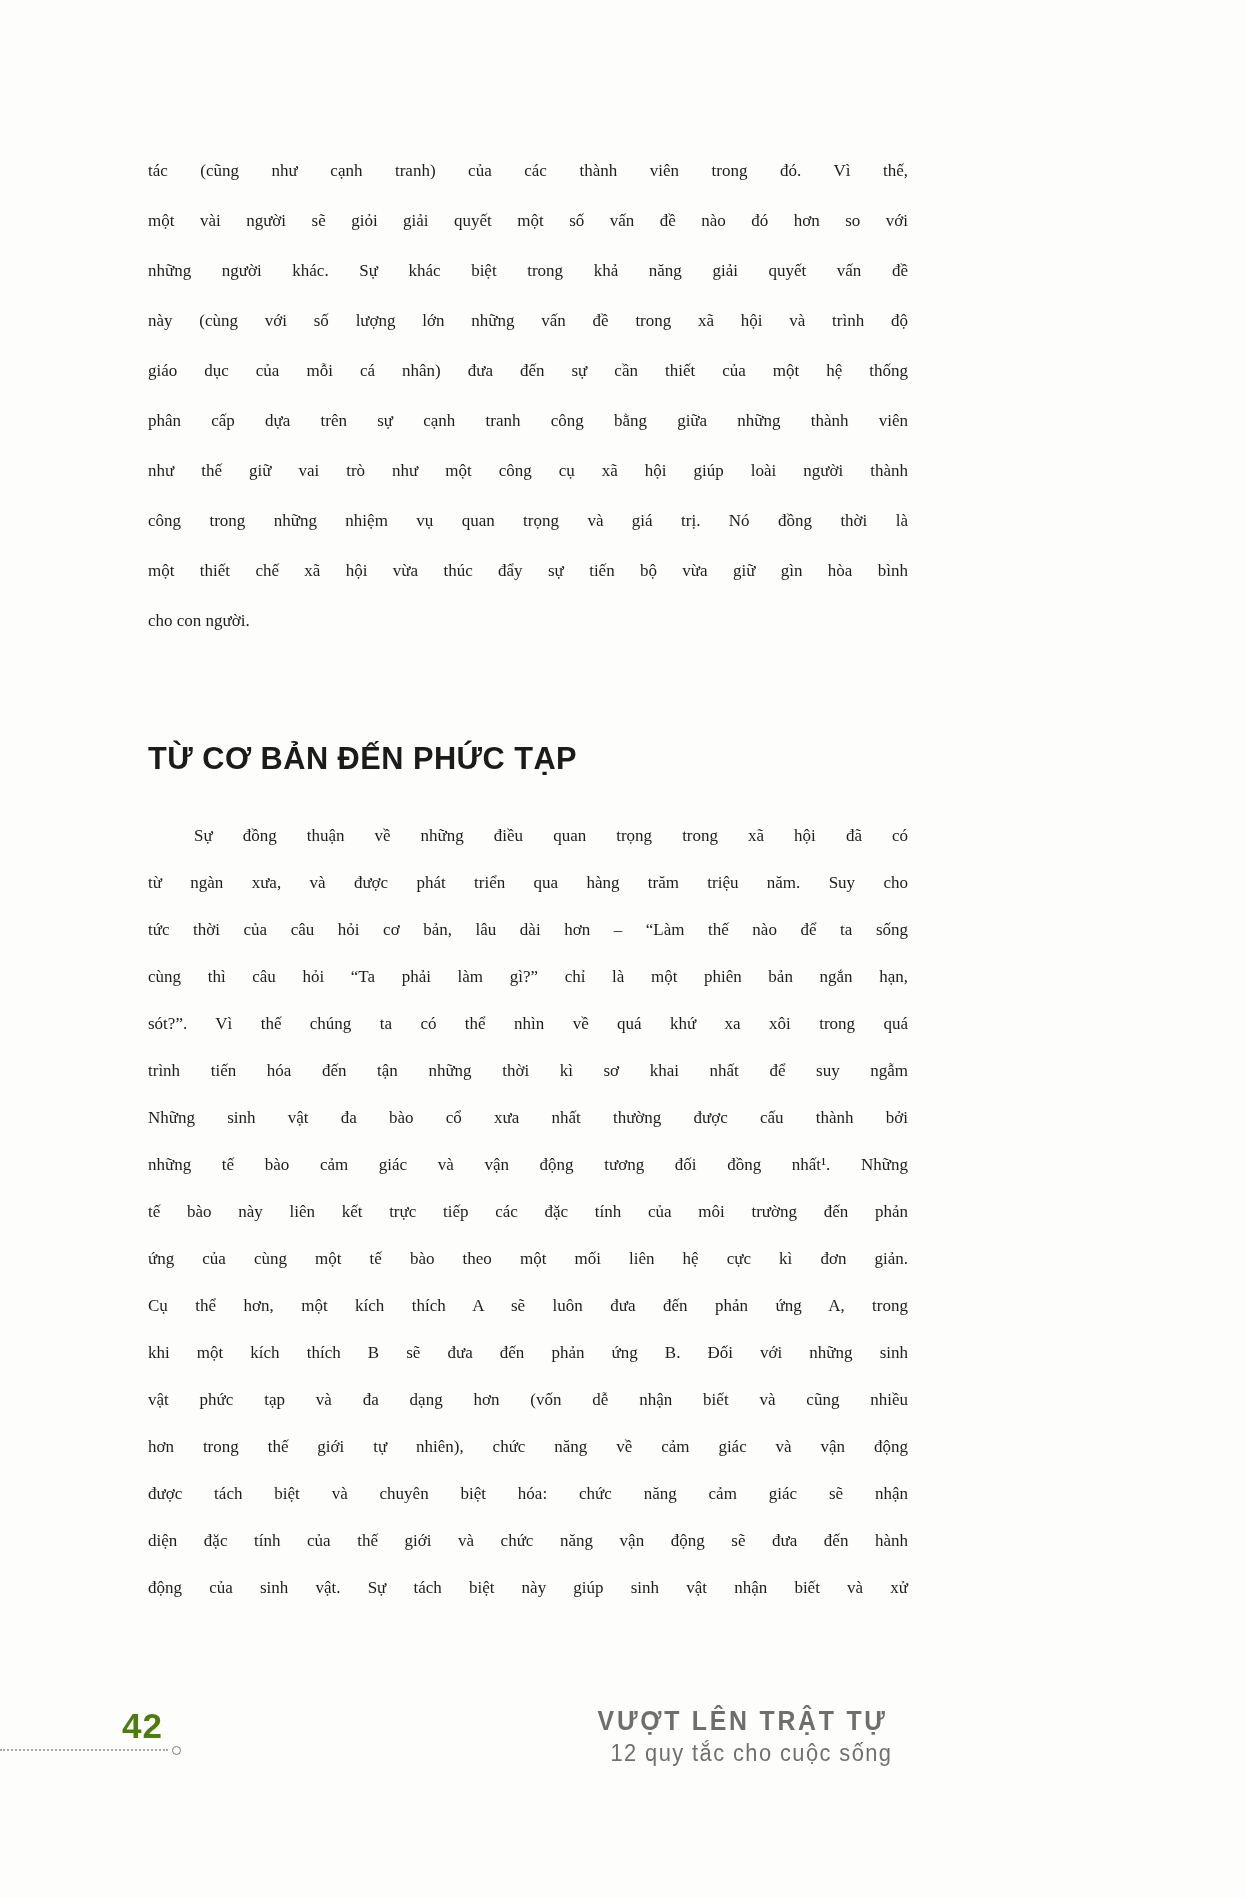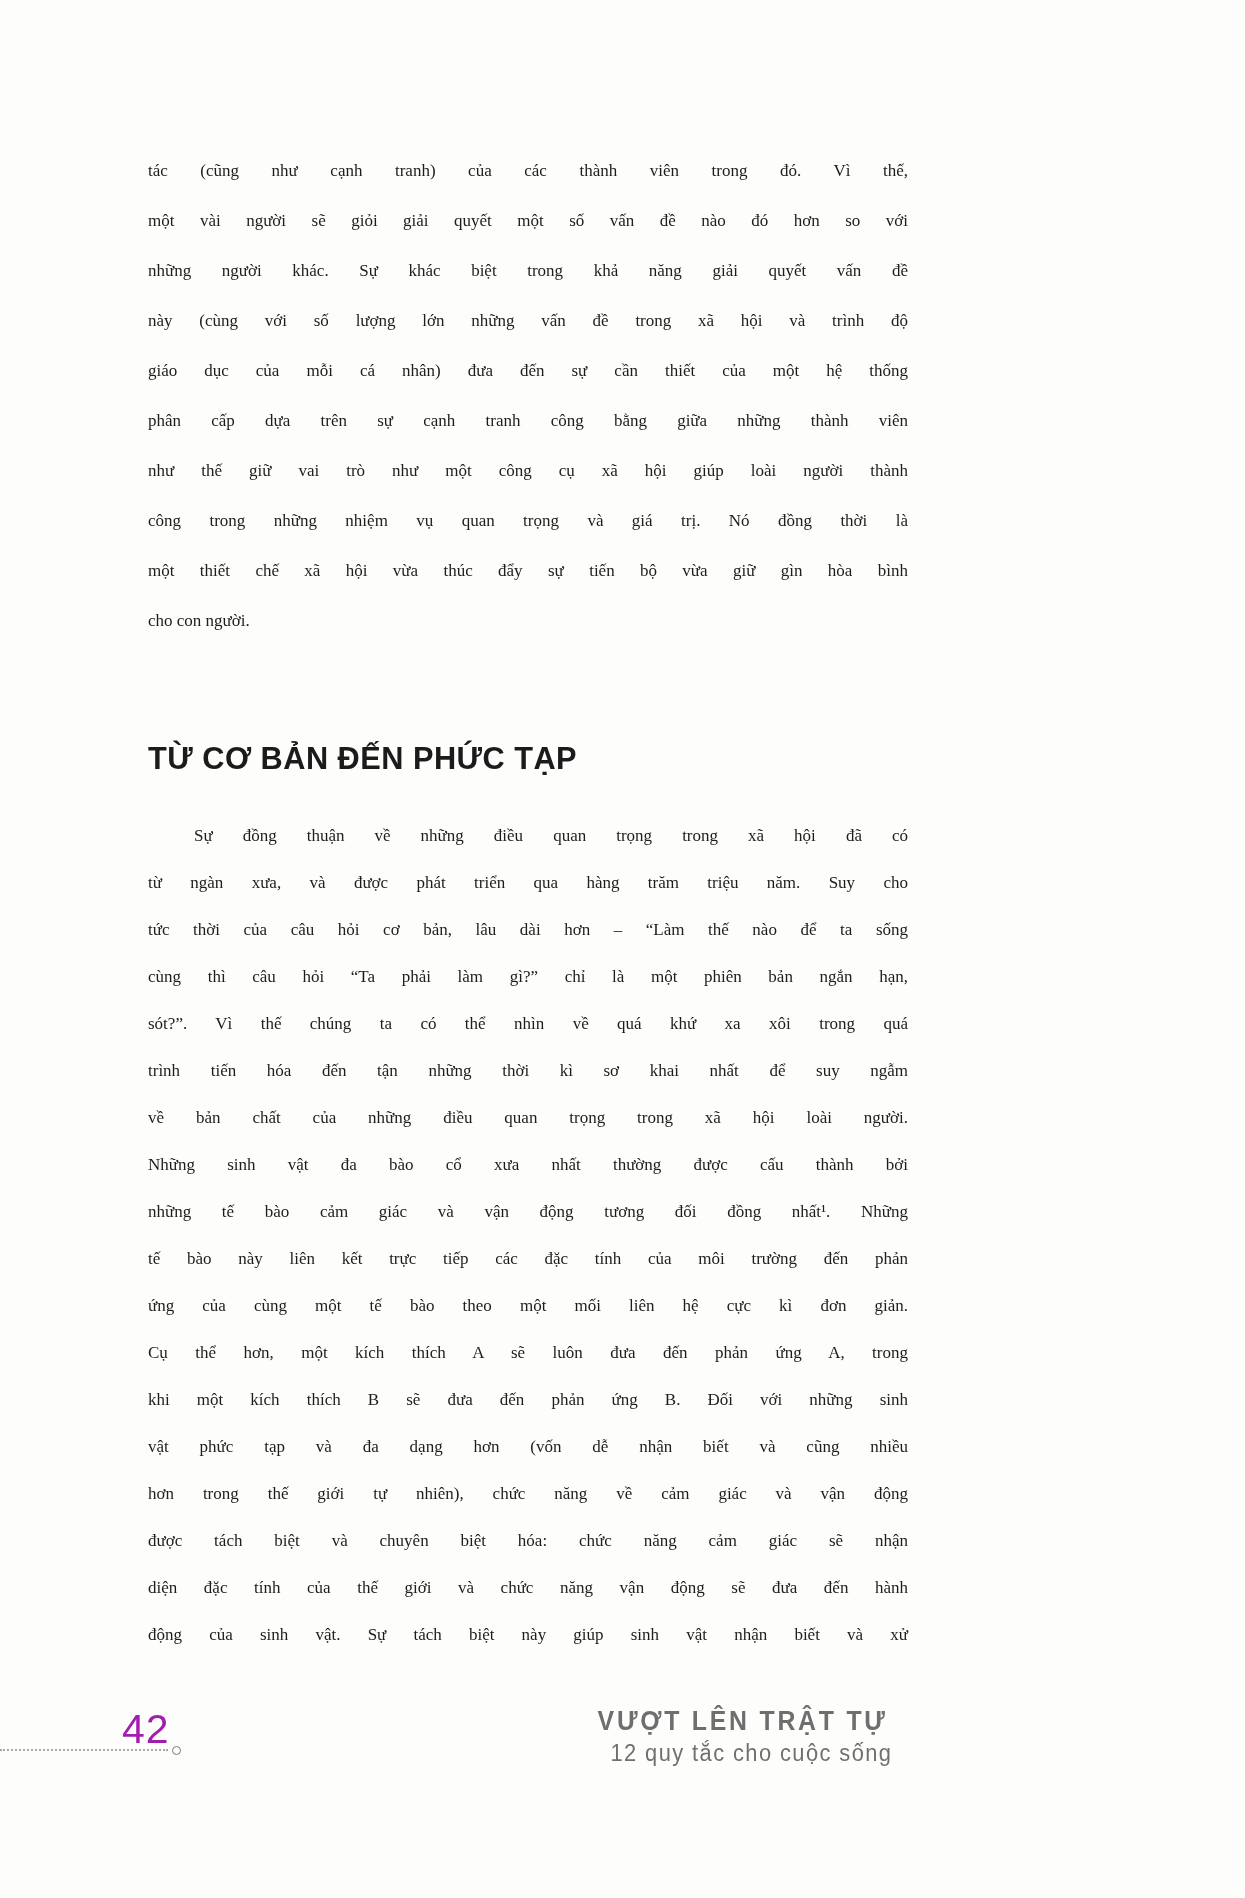--- a/index.html
+++ b/index.html
@@ -28,21 +28,21 @@
   .section-heading{
     position:absolute;left:148px;top:740px;
     font-family:"Liberation Sans","DejaVu Sans",sans-serif;
     font-weight:700;font-size:32px;letter-spacing:.5px;
     color:#1b1b1b;transform:scaleX(.96);transform-origin:left;
     white-space:nowrap;
   }
   .footer-pagenum{
     position:absolute;left:122px;top:1706px;
     font-family:"Liberation Sans","DejaVu Sans",sans-serif;
-    font-size:41px;font-weight:400;color:#a21caf;letter-spacing:1px;
+    font-size:35px;font-weight:700;color:#4d7c0f;letter-spacing:1px;
   }
   .footer-dotline{
     position:absolute;left:0;top:1749px;width:168px;height:0;
     border-top:2px dotted #a9a9a9;
   }
   .footer-ring{
     position:absolute;left:172px;top:1746px;width:7px;height:7px;
     border:1.6px solid #7a7a7a;border-radius:50%;background:transparent;
   }
   .footer-title-block{
@@ -80,21 +80,20 @@
 
   <div class="section-heading">TỪ CƠ BẢN ĐẾN PHỨC TẠP</div>
 
   <div class="bodyblock para para2">
       <div class="line">Sự đồng thuận về những điều quan trọng trong xã hội đã có</div>
       <div class="line">từ ngàn xưa, và được phát triển qua hàng trăm triệu năm. Suy cho</div>
       <div class="line">tức thời của câu hỏi cơ bản, lâu dài hơn – “Làm thế nào để ta sống</div>
       <div class="line">cùng thì câu hỏi “Ta phải làm gì?” chỉ là một phiên bản ngắn hạn,</div>
       <div class="line">sót?”. Vì thế chúng ta có thể nhìn về quá khứ xa xôi trong quá</div>
       <div class="line">trình tiến hóa đến tận những thời kì sơ khai nhất để suy ngẫm</div>
-      <div class="line">về bản chất của những điều quan trọng trong xã hội loài người.</div>
       <div class="line">Những sinh vật đa bào cổ xưa nhất thường được cấu thành bởi</div>
       <div class="line">những tế bào cảm giác và vận động tương đối đồng nhất¹. Những</div>
       <div class="line">tế bào này liên kết trực tiếp các đặc tính của môi trường đến phản</div>
       <div class="line">ứng của cùng một tế bào theo một mối liên hệ cực kì đơn giản.</div>
       <div class="line">Cụ thể hơn, một kích thích A sẽ luôn đưa đến phản ứng A, trong</div>
       <div class="line">khi một kích thích B sẽ đưa đến phản ứng B. Đối với những sinh</div>
       <div class="line">vật phức tạp và đa dạng hơn (vốn dễ nhận biết và cũng nhiều</div>
       <div class="line">hơn trong thế giới tự nhiên), chức năng về cảm giác và vận động</div>
       <div class="line">được tách biệt và chuyên biệt hóa: chức năng cảm giác sẽ nhận</div>
       <div class="line">diện đặc tính của thế giới và chức năng vận động sẽ đưa đến hành</div>

